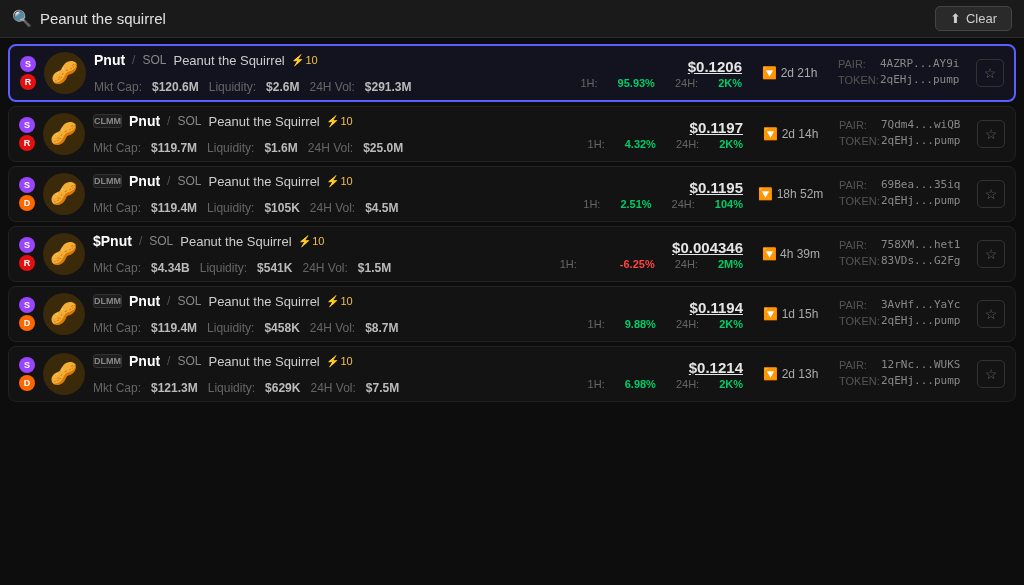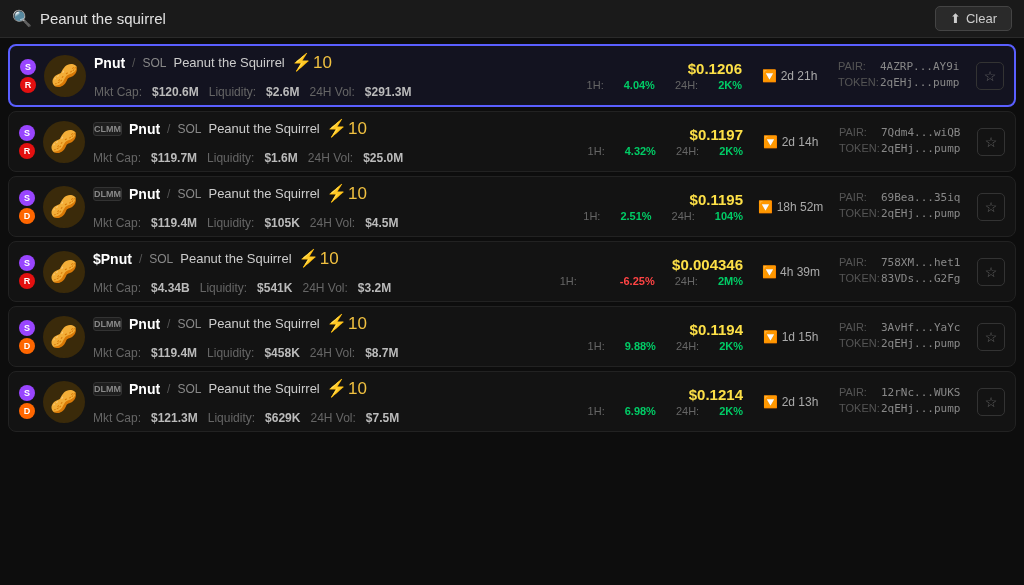--- a/index.html
+++ b/index.html
@@ -128,21 +128,21 @@
     .token-base {
       color: #888;
       font-size: 12px;
     }
     .token-fullname {
       color: #cccccc;
       font-size: 13px;
     }
     .token-trust {
       color: #f0c040;
-      font-size: 17px;
+      font-size: 11px;
       display: flex;
       align-items: center;
       gap: 2px;
     }
     .token-stats-row {
       display: flex;
       align-items: center;
       gap: 10px;
       margin-top: 12px;
       font-size: 12px;
@@ -153,21 +153,22 @@
 
     
     .price-section {
       min-width: 140px;
       text-align: right;
       flex-shrink: 0;
     }
     .price-value {
       font-size: 15px;
       font-weight: 700;
-      color: #fde047;
+      color: #e5e5e5;
+      text-decoration: underline;
     }
     .price-changes {
       font-size: 11px;
       display: flex;
       gap: 20px;
       justify-content: space-between;
       margin-top: 2px;
     }
     .change-label { color: #666; }
     .change-positive { color: #00cc66; font-weight: 700; }
@@ -261,21 +262,21 @@
         <span class="stat-value">$2.6M</span>
         <span class="stat-label">24H Vol:</span>
         <span class="stat-value">$291.3M</span>
       </div>
     </div>
 
     <div class="price-section">
       <div class="price-value">$0.1206</div>
       <div class="price-changes">
         <span class="change-label">1H:</span>
-        <span class="change-positive">4.04%</span>
+        <span class="change-positive">95.93%</span>
         <span class="change-label">24H:</span>
         <span class="change-positive">2K%</span>
       </div>
     </div>
 
     <div class="age-section">
       <div class="age-value">
         <span class="age-arrow">🔽</span>
         <span>2d 21h</span>
       </div>
@@ -415,21 +416,21 @@
         <span class="token-base">SOL</span>
         <span class="token-fullname">Peanut the Squirrel</span>
         <span class="token-trust">⚡10</span>
       </div>
       <div class="token-stats-row">
         <span class="stat-label">Mkt Cap:</span>
         <span class="stat-value">$4.34B</span>
         <span class="stat-label">Liquidity:</span>
         <span class="stat-value">$541K</span>
         <span class="stat-label">24H Vol:</span>
-        <span class="stat-value">$3.2M</span>
+        <span class="stat-value">$1.5M</span>
       </div>
     </div>
 
     <div class="price-section">
       <div class="price-value">$0.004346</div>
       <div class="price-changes">
         <span class="change-label">1H:</span>
         <span class="change-negative">-6.25%</span>
         <span class="change-label">24H:</span>
         <span class="change-positive">2M%</span>

